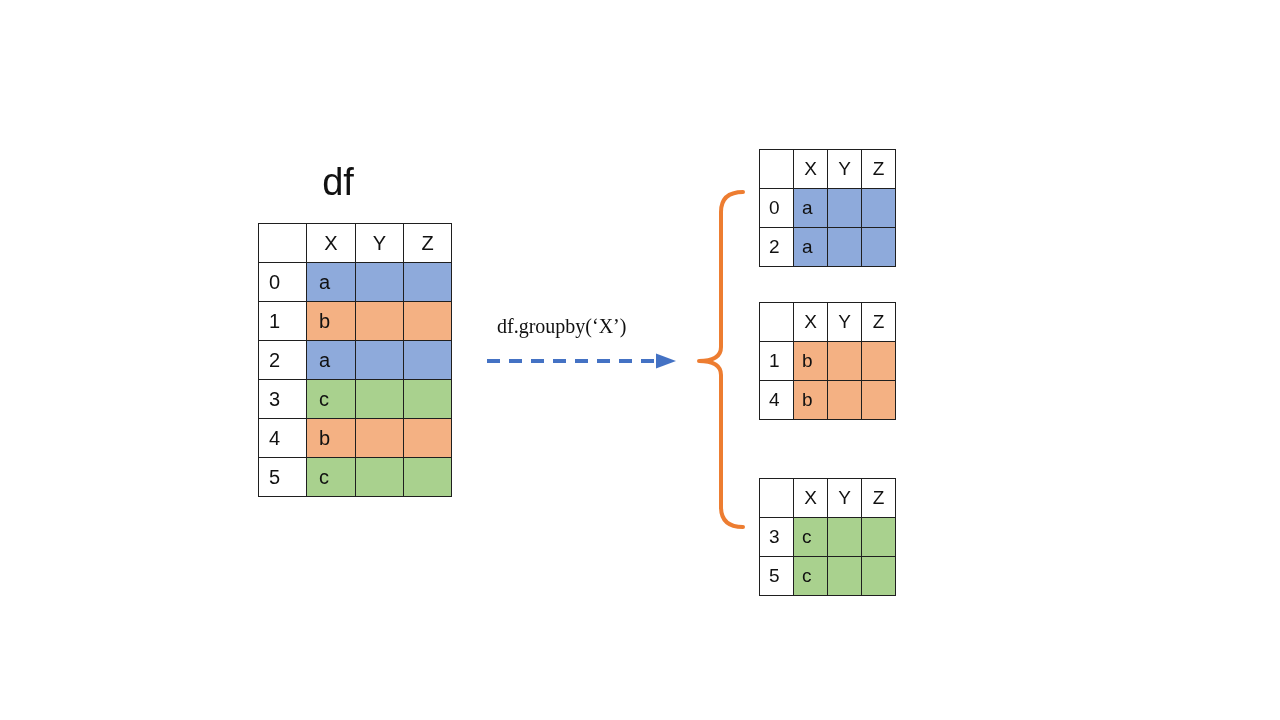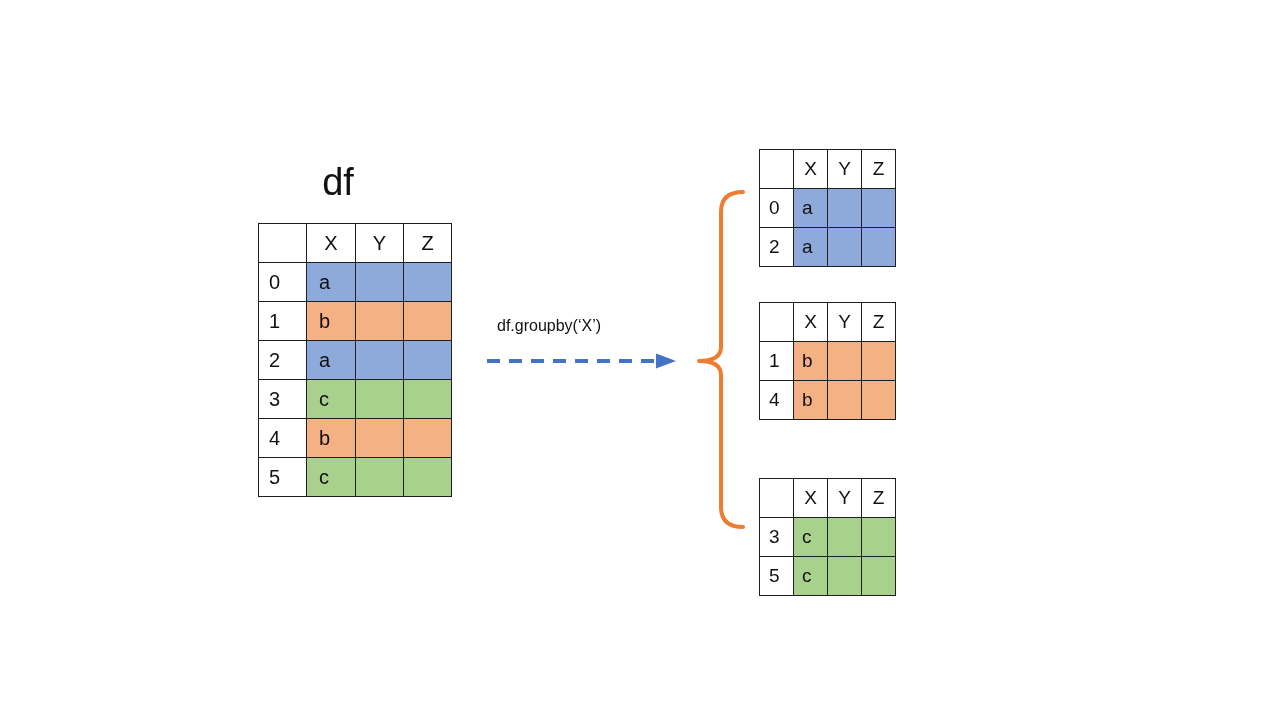--- a/index.html
+++ b/index.html
@@ -24,24 +24,25 @@
     text-align: center;
     font-size: 38px;
     line-height: 48px;
     color: var(--text, #111111);
   }
   .op-label {
     position: absolute;
     left: 497px;
     top: 313px;
     width: 190px;
-    font-size: 16px;
+    font-size: 20px;
     line-height: 26px;
     color: var(--text, #111111);
     white-space: nowrap;
+    font-family: Liberation Serif, serif;
   }
   table.tbl {
     position: absolute;
     border-collapse: collapse;
     table-layout: fixed;
     font-size: 20px;
     color: var(--text, #111111);
   }
   table.tbl td, table.tbl th {
     border: 1.5px solid var(--table_border, #1f1f1f);

